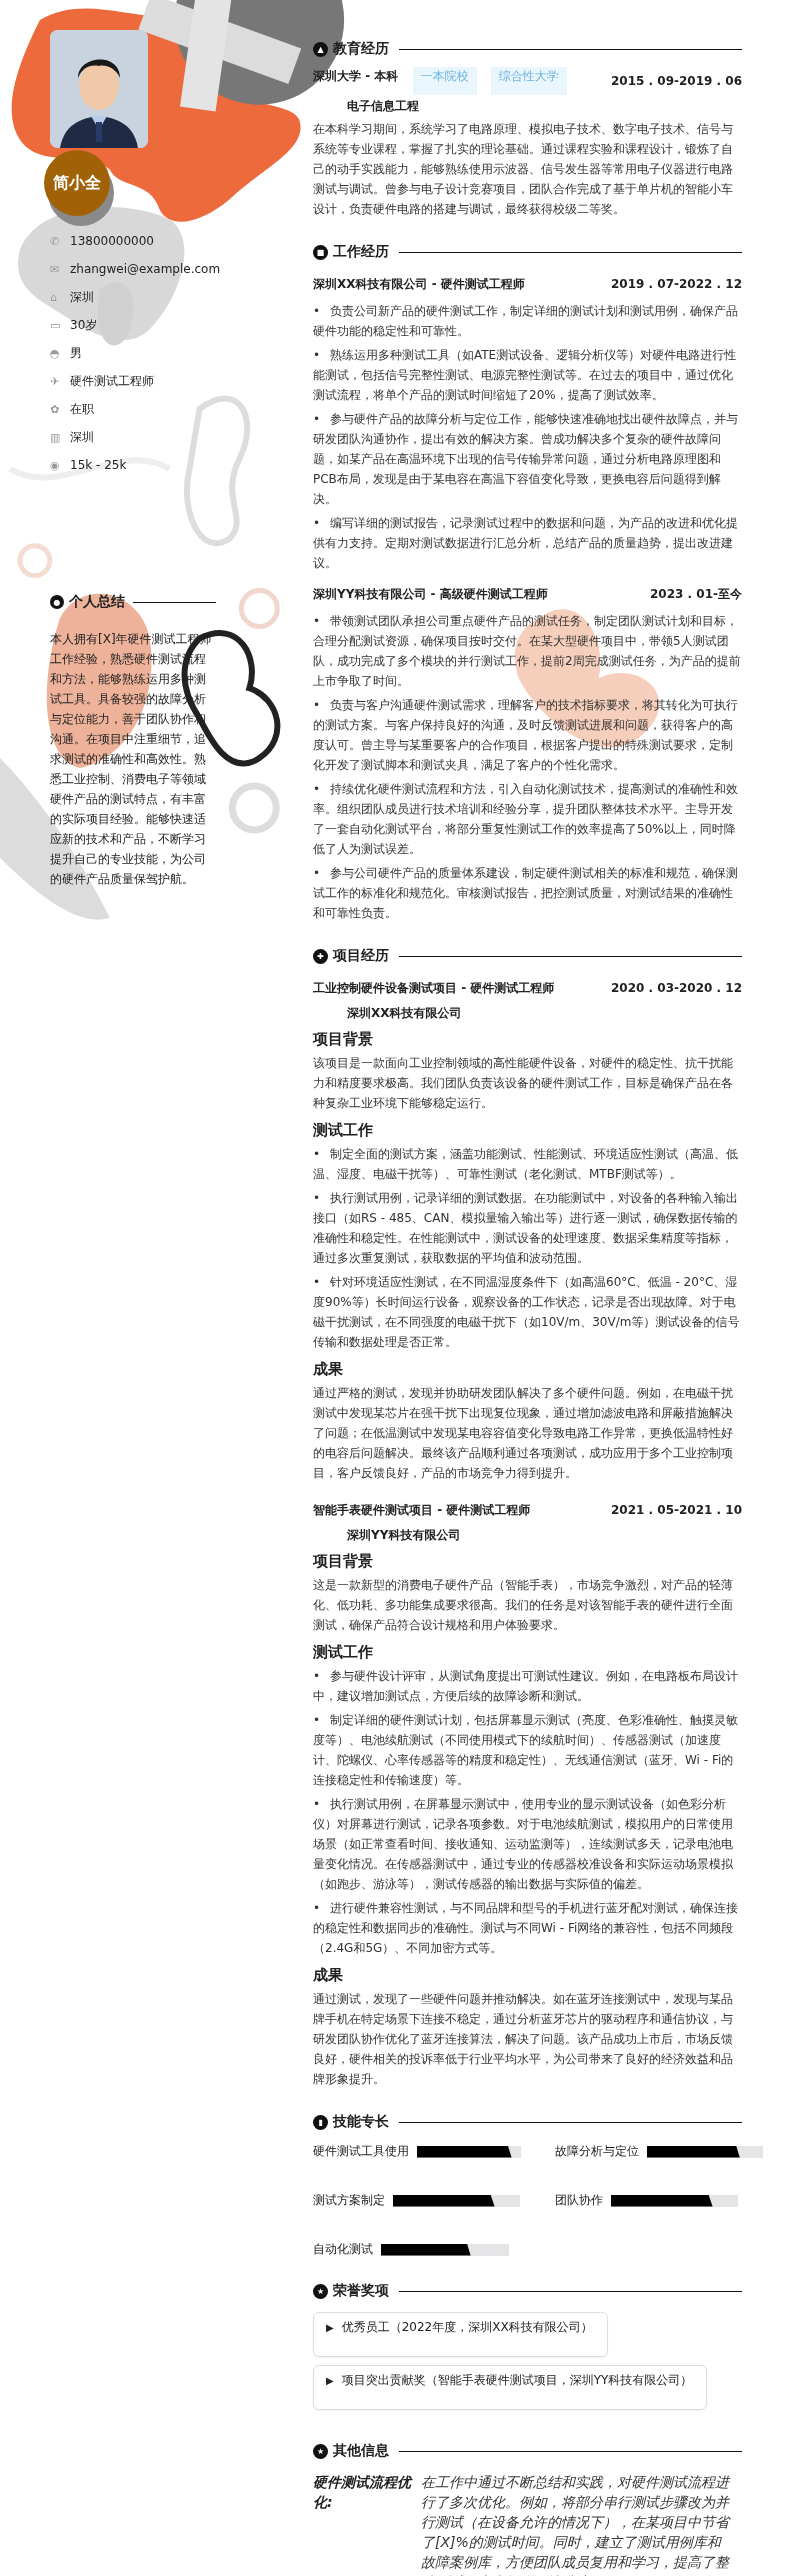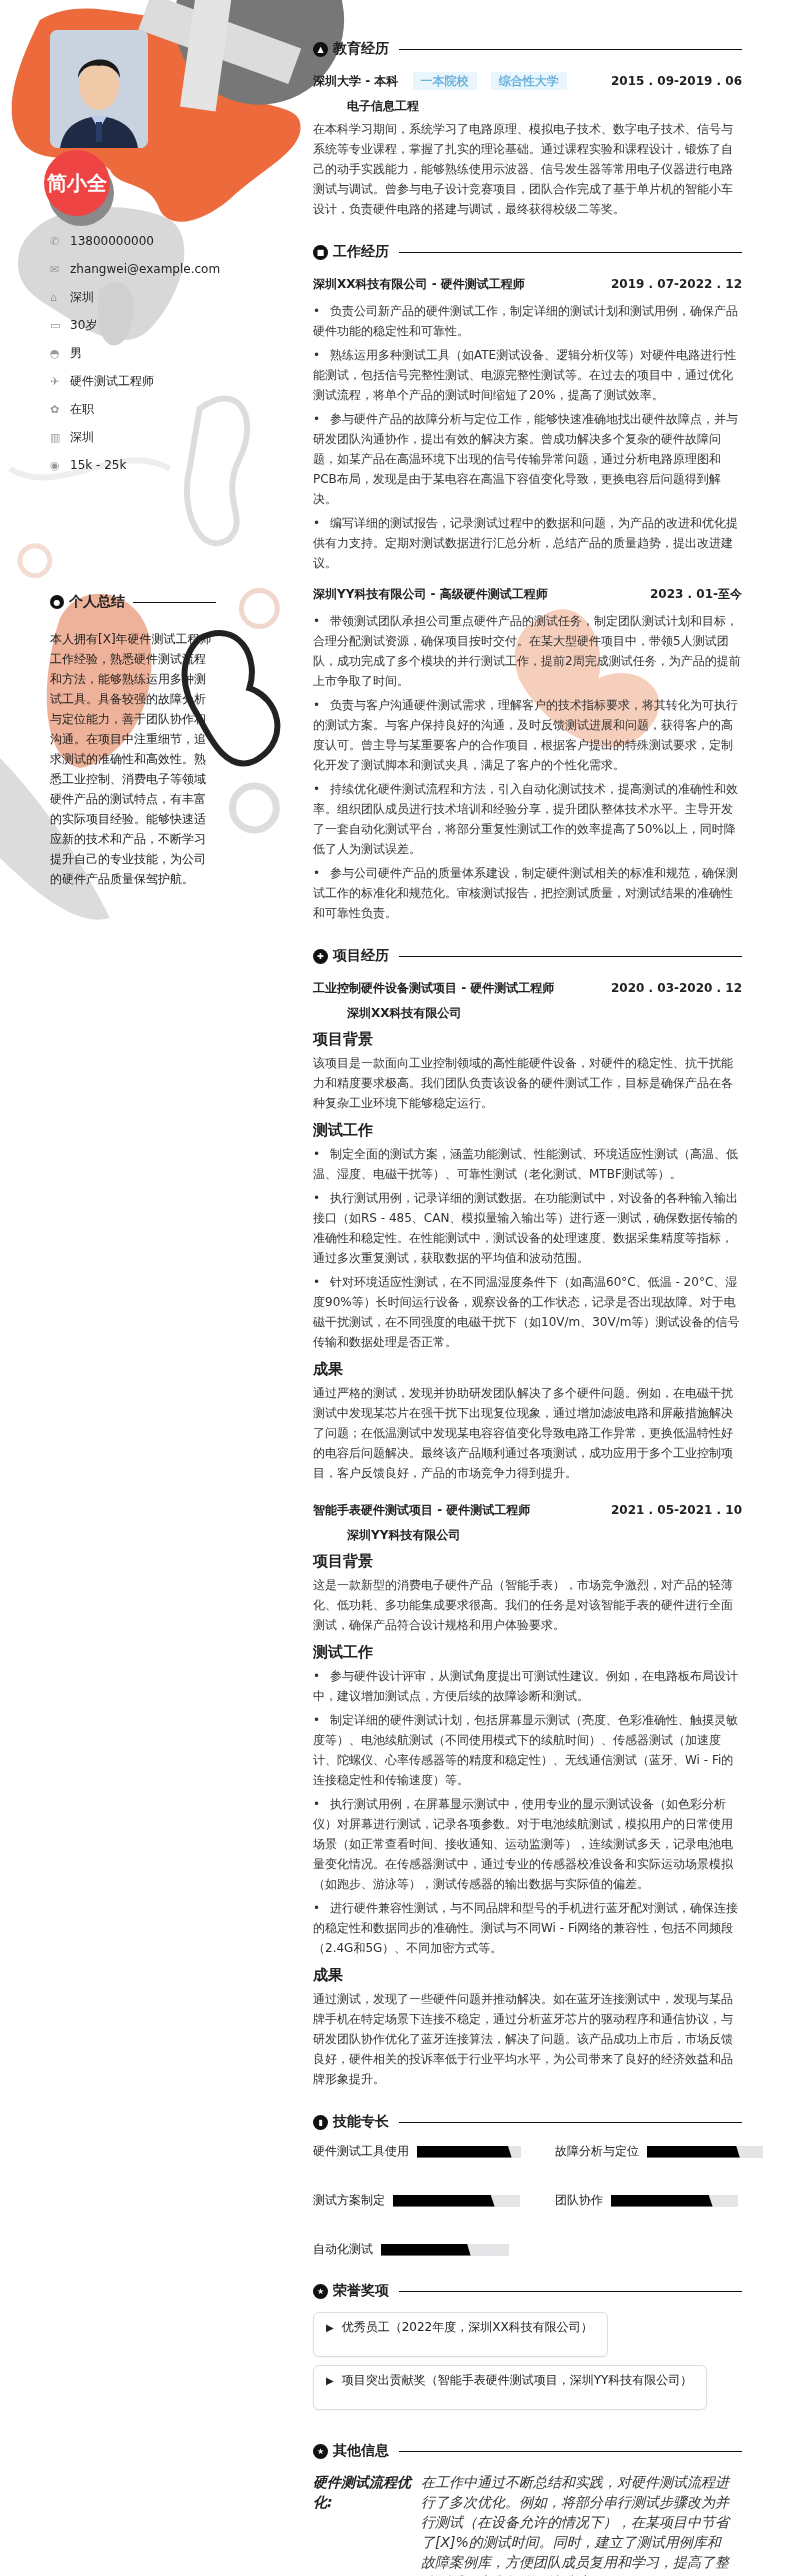--- a/index.html
+++ b/index.html
@@ -11,22 +11,22 @@
   }
   .deco { position: absolute; pointer-events: none; }
   
   .sidebar { position: absolute; left: 0; top: 0; width: 299px; height: 2576px; }
   .photo {
     position: absolute; left: 50px; top: 30px; width: 98px; height: 118px;
     border-radius: 8px; overflow: hidden; background: #c8d2df;
   }
   .name-badge {
     position: absolute; left: 44px; top: 150px; width: 66px; height: 66px; border-radius: 50%;
-    background: #ef4444; color: #fff; display: flex; align-items: center; justify-content: center;
-    font-size: 20px; font-weight: bold;
+    background: #a16207; color: #fff; display: flex; align-items: center; justify-content: center;
+    font-size: 16px; font-weight: bold;
   }
   .name-shadow {
     position: absolute; left: 48px; top: 160px; width: 66px; height: 66px; border-radius: 50%;
     background: #8a8a8a;
   }
   .contacts { position: absolute; left: 50px; top: 227px; }
   .contact {
     display: flex; align-items: center; height: 28px; font-size: 12px; color: #222;
   }
   .contact .ic { width: 20px; color: #999; font-size: 11px; }
@@ -42,21 +42,21 @@
   .summary-text {
     position: absolute; left: 50px; top: 629px; width: 162px;
     font-size: 12px; line-height: 20px; color: #222;
   }
   
   .main { position: absolute; left: 313px; top: 40px; width: 429px; }
   .sec-title { display: flex; align-items: center; font-size: 14px; font-weight: bold; margin-bottom: 12px; }
   .sec-title .line { flex: 1; height: 1px; background: #111; margin-left: 10px; }
   .sec-title .round-ic { width: 15px; height: 15px; }
   .row-head { display: flex; justify-content: space-between; font-size: 12px; font-weight: bold; height: 22px; align-items: center; }
-  .tag { display: inline-block; background: #eaf6fd; color: #6bb3de; font-weight: bold; padding: 0 8px; margin-left: 10px; height: 18px; line-height: 18px; }
+  .tag { display: inline-block; background: #eaf6fd; color: #6bb3de; font-weight: normal; padding: 0 8px; margin-left: 10px; height: 28px; line-height: 18px; }
   .sub { font-size: 12px; font-weight: bold; margin: 6px 0 4px; padding-left: 34px; }
   .para { font-size: 12px; line-height: 20px; color: #333; }
   .bullet { font-size: 12px; line-height: 20px; color: #333; margin-bottom: 4px; }
   .bullet::before { content: "•"; display: inline-block; width: 17px; }
   .block { margin-bottom: 10px; }
   .section { margin-bottom: 24px; }
   .h4 { font-size: 15px; font-weight: bold; margin: 8px 0 4px; }
   .skills { display: grid; grid-template-columns: 210px 210px; row-gap: 14px; column-gap: 10px; gap: 32px; }
   .skill { display: flex; align-items: center; font-size: 12px; }
   .skill .bar { position: relative; height: 12px; background: #e5e5e8; margin-left: 8px; }

